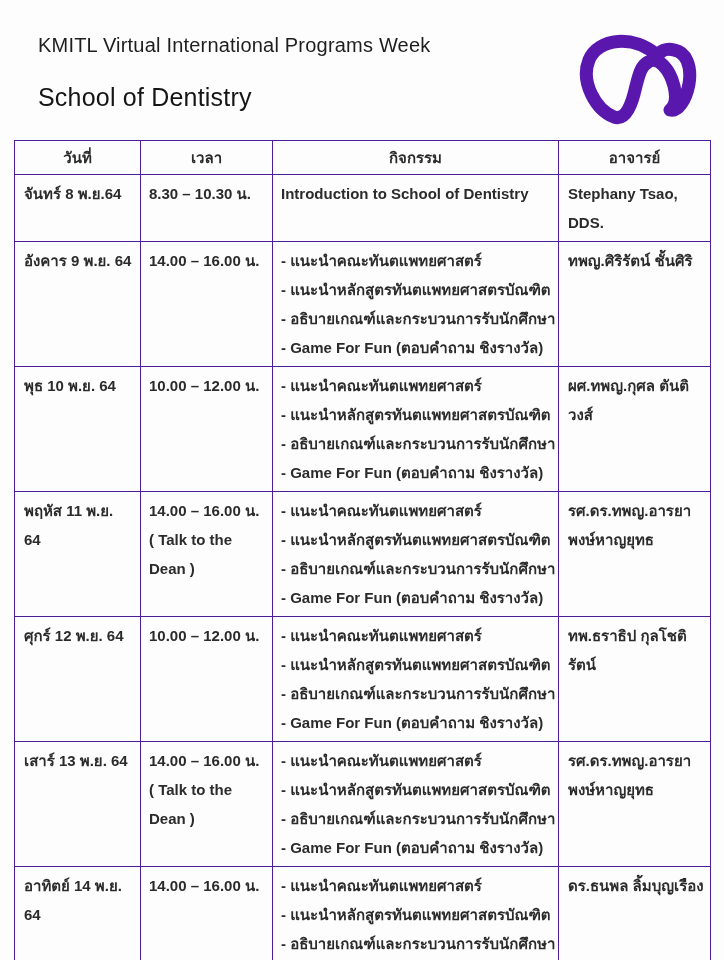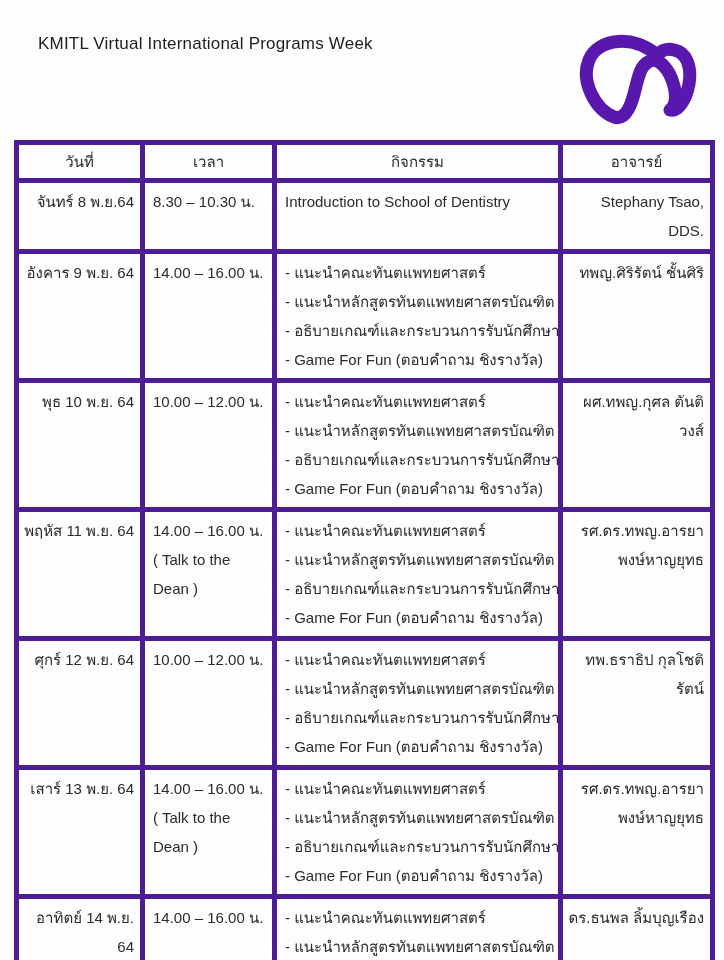--- a/index.html
+++ b/index.html
@@ -6,65 +6,66 @@
   html, body {
     width: 724px; height: 960px;
     background: #fdfdfd;
     font-family: "Liberation Sans", "DejaVu Sans", sans-serif;
     color: #2b2b2b;
     overflow: hidden;
   }
   .page { position: relative; width: 724px; height: 960px; }
 
   .hdr { position: absolute; left: 38px; top: 34px; }
-  .title1 { font-size: 17px; color: #1e1e1e; letter-spacing: 0.2px; }
+  .title1 { font-size: 20px; color: #1e1e1e; letter-spacing: 0.2px; }
   .title2 { font-size: 25px; color: #151515; margin-top: 26px; letter-spacing: 0.2px; }
 
   .logo { position: absolute; left: 563px; top: 26px; width: 152px; height: 100px; }
 
   table.sched {
     position: absolute; left: 14px; top: 140px;
     width: 696px;
     border-collapse: collapse;
     table-layout: fixed;
     font-size: 15px;
   }
   .sched td, .sched th {
-    border: 5px solid #4c1d95;
+    border: 1px solid #4c1d95;
     vertical-align: top;
-    font-weight: normal;
+    font-weight: bold;
     text-align: left;
     padding: 4px 6px 4px 8px;
   }
   .sched th {
     text-align: center;
     height: 33px;
     padding: 0;
     line-height: 33px;
     font-size: 15px;
   }
   col.c1 { width: 126px; }
   col.c2 { width: 132px; }
   col.c3 { width: 286px; }
   col.c4 { width: 152px; }
   tr.r-short td { height: 34px; }
   tr.r-tall td { height: 117px; }
   .line { line-height: 29px; white-space: nowrap; }
-  td.cell-date, td.cell-inst { line-height: 29px; padding-left: 2px; text-align: right; }
+  td.cell-date, td.cell-inst { line-height: 29px; padding-left: 9px; }
   td.cell-act { }
   td.cell-time { padding-left: 8px; }
   td.cell-inst { white-space: normal; }
 </style>
 </head>
 <body>
 
 <div class="page">
 
   <div class="hdr">
     <div class="title1">KMITL Virtual International Programs Week</div>
+    <div class="title2">School of Dentistry</div>
   </div>
 
   <div class="logo">
     <svg width="152" height="100" viewBox="0 0 134 100">
       <path d="M 86 30 C 62 8 26 12 17 34 C 8 56 24 84 42 91 C 54 95 60 78 64 60 C 68 44 70 40 76 36 C 86 29 98 44 102 60 C 105 72 103 80 98 84 C 106 86 114 74 117 58 C 120 40 114 26 102 24 C 94 22 88 25 86 30" fill="none" stroke="#5a17ae" stroke-width="13" stroke-linecap="round" stroke-linejoin="round"></path>
     </svg>
   </div>
 
   <table class="sched">
     <colgroup>

